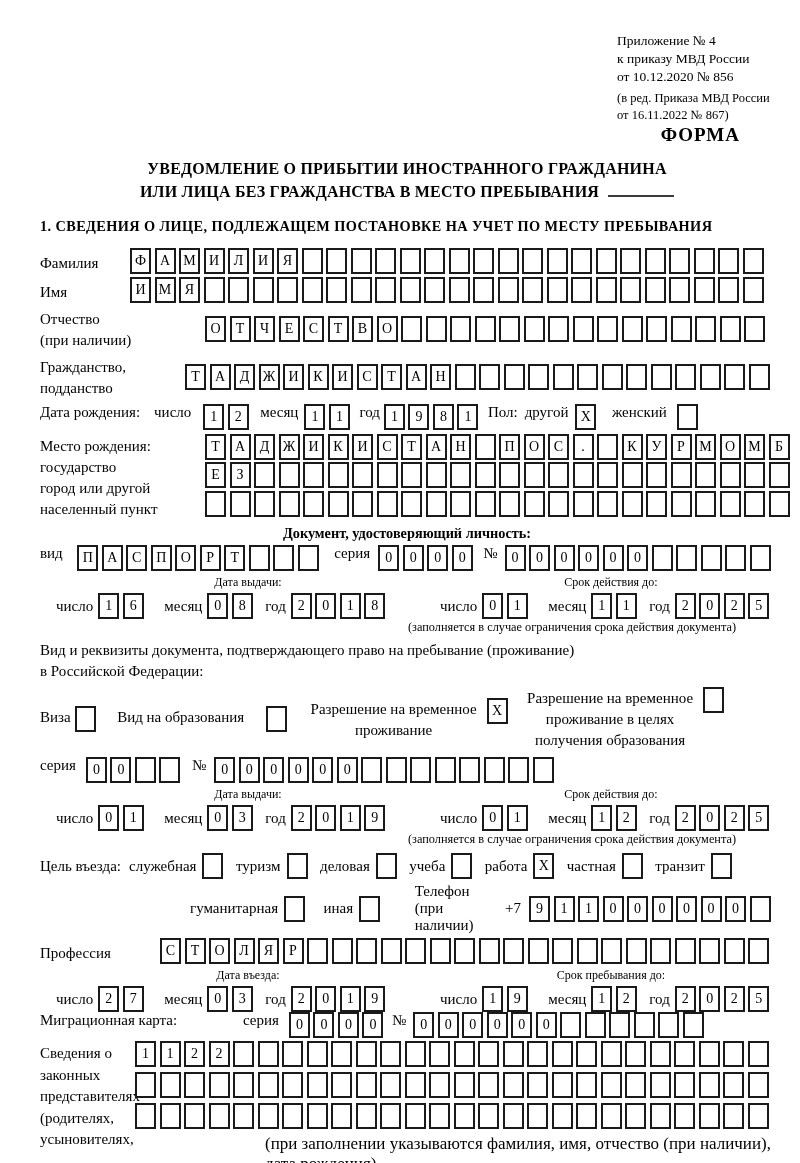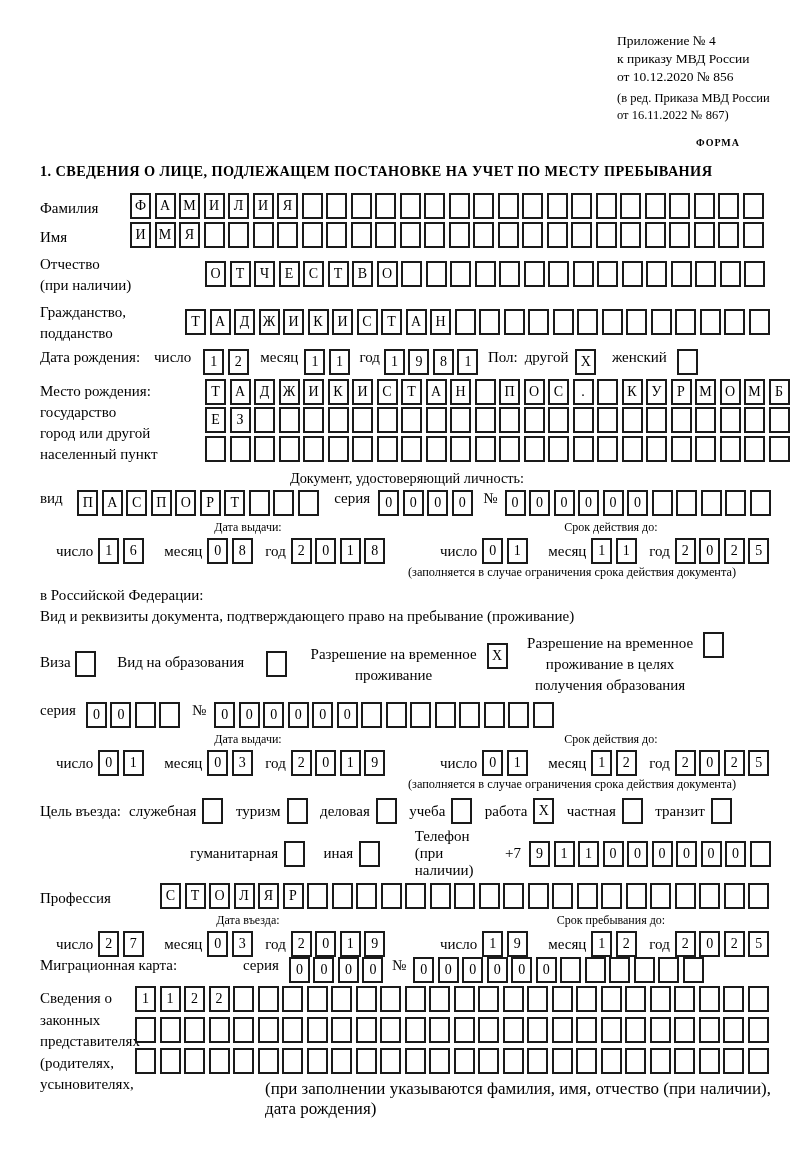--- a/index.html
+++ b/index.html
@@ -2,39 +2,39 @@
 <html><head>
 <meta charset="utf-8">
 <style>
   *{margin:0;padding:0;box-sizing:border-box}
   html,body{background:#fff}
   body{width:800px;height:1163px;color:#000;font-family:"Liberation Serif","DejaVu Serif",serif;font-size:15px;overflow:hidden}
   .page{width:800px;height:1163px;padding:32px 26px 0 40px;position:relative;background:#fff}
 
   .hdr{margin-left:577px;font-size:13.5px;line-height:18px}
   .hdr .amend{font-size:12.5px;line-height:17px;margin-top:4px}
-  .forma{text-align:right;padding-right:34px;font-weight:bold;font-size:10px;margin-top:13px;letter-spacing:1px}
+  .forma{text-align:right;padding-right:34px;font-weight:bold;font-size:19px;letter-spacing:1px}
   .title{text-align:center;font-weight:bold;font-size:16px;margin-top:11px;line-height:23px;letter-spacing:.2px}
   .blank{display:inline-block;width:66px;border-bottom:2.5px solid #3a3a3a;height:13px;margin-left:9px}
   .sec{font-weight:bold;font-size:14.3px;margin-top:15px;letter-spacing:.4px}
 
   .cells{display:inline-flex;flex:0 0 auto}
   .cell{flex:0 0 auto;width:21px;height:26px;border:2px solid #1a1a1a;margin-right:3.5px;display:inline-flex;align-items:center;justify-content:center;font-size:14px;line-height:1;background:#fff}
 
   .frow{display:flex;align-items:center;margin-top:3px}
   .flabel{flex:0 0 auto;line-height:20px;padding-top:3px}
   .w90{width:90px}.w165{width:165px}.w145{width:145px}.w120{width:120px}.w196{width:196px}
   .lbl2{line-height:21px;padding-top:3px}
 
   .inl{display:flex;margin-top:5px}
   .inl .t{margin-right:7px}
 
   .mrows .cells{display:flex;margin-bottom:2.5px}
 
-  .cbold{text-align:center;font-weight:normal;font-size:14.3px;margin-top:5px}
+  .cbold{text-align:center;font-weight:bold;font-size:14.3px;margin-top:5px}
 
   .dp{display:flex;margin-top:3px}
   .dp-left{width:400px;padding-left:16px;flex:0 0 auto}
   .dp-right{flex:1}
   .dp-head{text-align:center;font-size:12px;line-height:17px}
   .dp-fields{display:flex;align-items:center;margin-top:2px}
   .dp-fields .t{margin:0 5px 0 0}
   .dp-fields .cells{margin-right:9px}
   .dp-note{text-align:right;padding-right:38px;font-size:12.3px;line-height:15px;margin-top:1px}
 
@@ -64,20 +64,24 @@
     <div>к приказу МВД России</div>
     <div>от 10.12.2020 № 856</div>
     <div class="amend">
       <div>(в ред. Приказа МВД России</div>
       <div>от 16.11.2022 № 867)</div>
     </div>
   </div>
 
   <div class="forma">ФОРМА</div>
 
+  <div class="title">
+    <div>УВЕДОМЛЕНИЕ О ПРИБЫТИИ ИНОСТРАННОГО ГРАЖДАНИНА</div>
+    <div><span>ИЛИ ЛИЦА БЕЗ ГРАЖДАНСТВА В МЕСТО ПРЕБЫВАНИЯ</span><span class="blank"></span></div>
+  </div>
 
   <div class="sec">1. СВЕДЕНИЯ О ЛИЦЕ, ПОДЛЕЖАЩЕМ ПОСТАНОВКЕ НА УЧЕТ ПО МЕСТУ ПРЕБЫВАНИЯ</div>
 
   <div class="frow" style="margin-top:13px">
     <div class="flabel w90">Фамилия</div>
     <div class="cells">
         <span class="cell">Ф</span>
         <span class="cell">А</span>
         <span class="cell">М</span>
         <span class="cell">И</span>
@@ -403,22 +407,22 @@
             <span class="cell">0</span>
             <span class="cell">2</span>
             <span class="cell">5</span>
           </span>
       </div>
     </div>
   </div>
   <div class="dp-note">(заполняется в случае ограничения срока действия документа)</div>
 
   <div class="ptext">
+    <div>Вид и реквизиты документа, подтверждающего право на пребывание (проживание)</div>
     <div>в Российской Федерации:</div>
-    <div>Вид и реквизиты документа, подтверждающего право на пребывание (проживание)</div>
   </div>
 
   <div class="popts">
     <div class="popt">
       <span class="plines">Виза</span>
       <span class="cells" style="margin-left:4px">
           <span class="cell"></span>
         </span>
     </div>
     <div class="popt" style="margin-left:18px">

